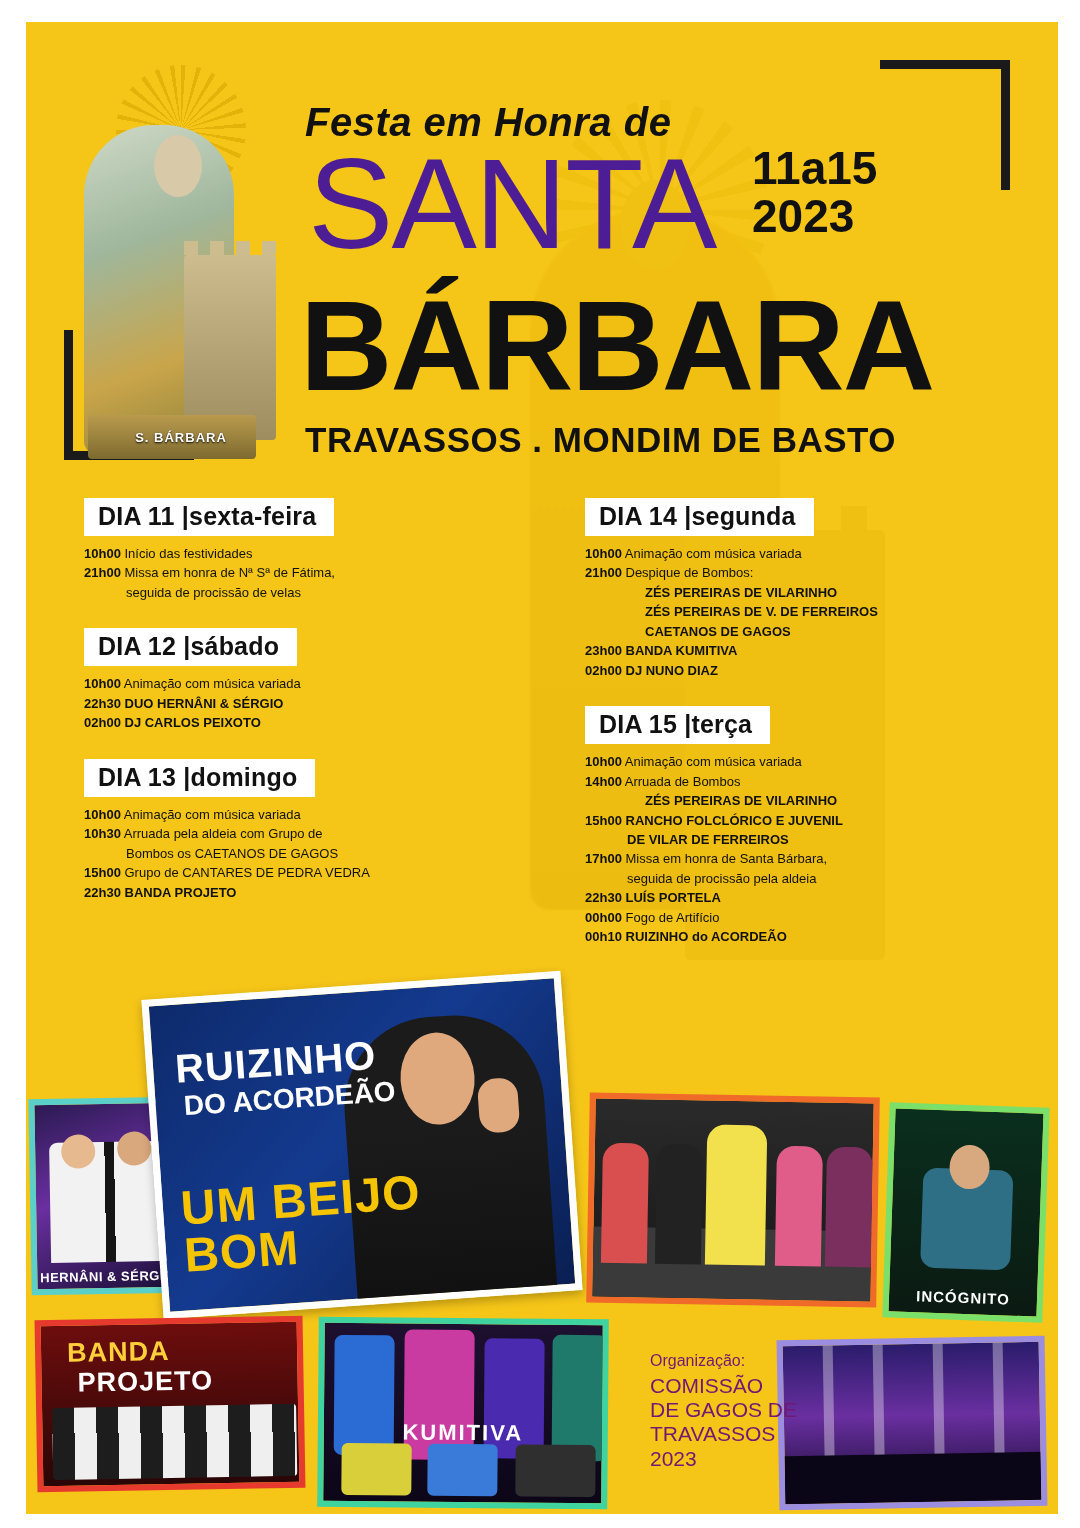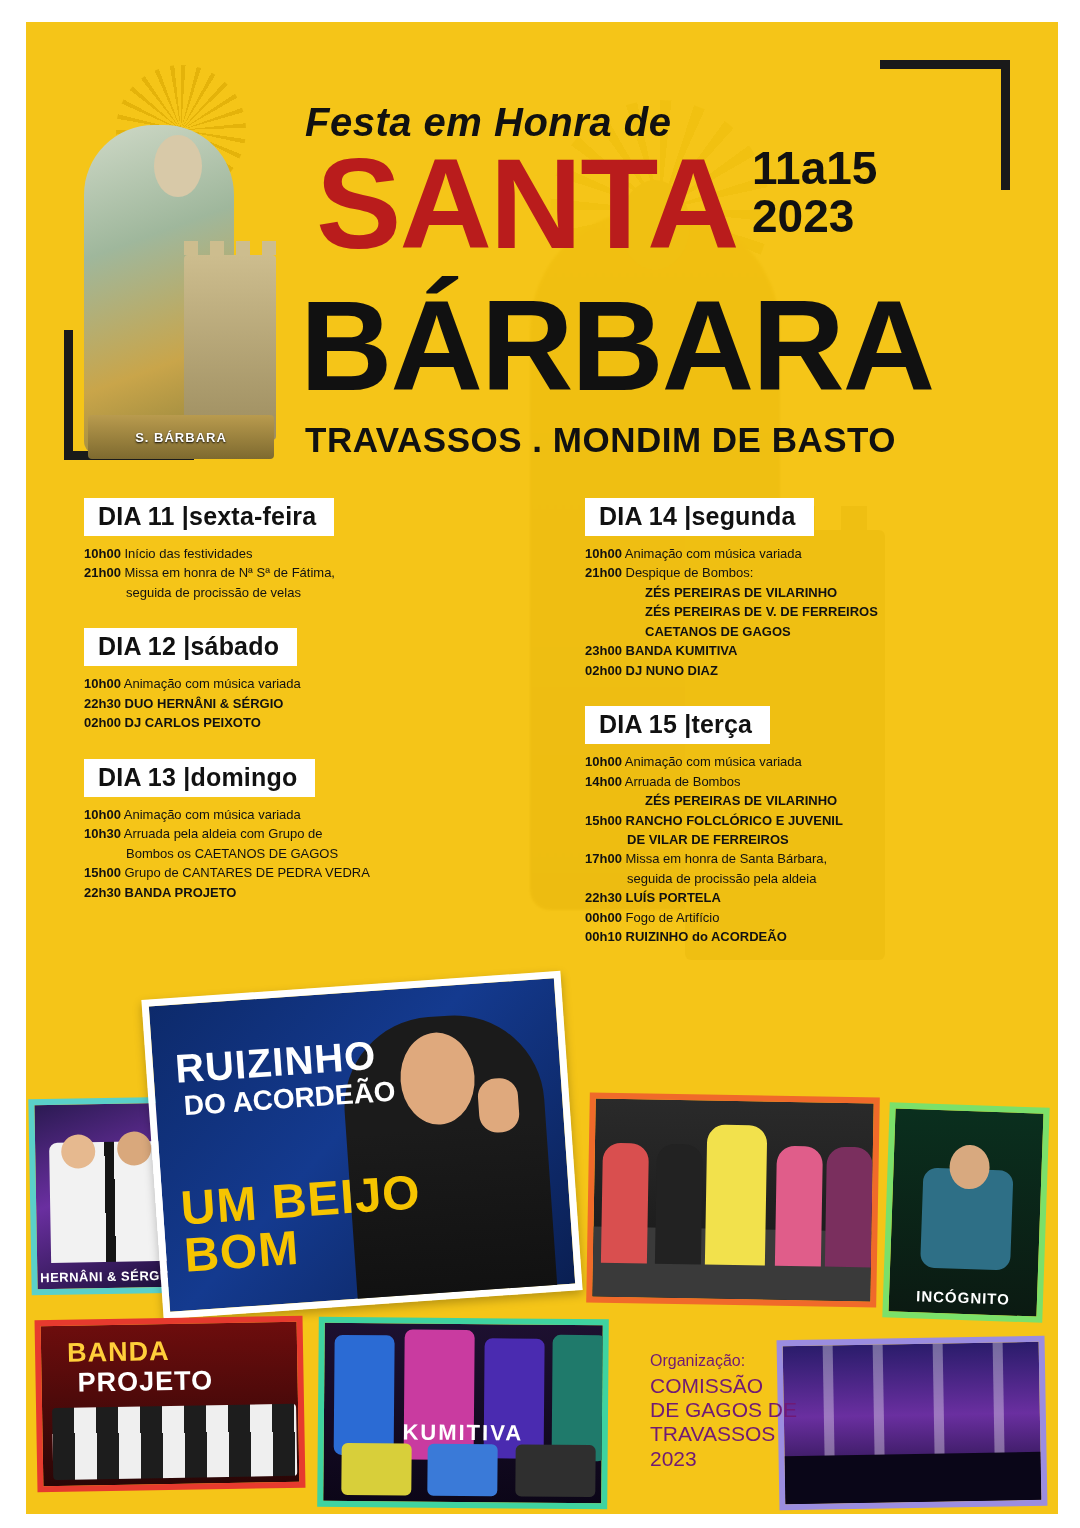--- a/index.html
+++ b/index.html
@@ -66,22 +66,22 @@
            border-bottom: 9px solid #1a1a1a; border-left: 9px solid #1a1a1a; }
 
   
   .header { position: absolute; left: 0; top: 0; width: 1080px; height: 470px; z-index: 10; }
   .festa {
     position: absolute; left: 305px; top: 100px;
     font-style: italic; font-weight: bold; font-size: 40px; color: #111;
     letter-spacing: .5px;
   }
   .santa {
-    position: absolute; left: 316px; top: 140px;
-    font-weight: bold; font-size: 128px; line-height: 1; color: #b91c1c;
+    position: absolute; left: 308px; top: 140px;
+    font-weight: normal; font-size: 128px; line-height: 1; color: #4c1d95;
     letter-spacing: -2px;
   }
   .barbara {
     position: absolute; left: 300px; top: 282px;
     font-weight: bold; font-size: 128px; line-height: 1; color: #111;
     letter-spacing: -2px;
   }
   .dates {
     position: absolute; left: 752px; top: 144px;
     font-weight: bold; font-size: 46px; line-height: 1.05; color: #111;
@@ -115,21 +115,21 @@
   .st-tower {
     position:absolute; left: 108px; top: 200px; width: 92px; height: 185px;
     background: linear-gradient(180deg,#cdbd8e,#9d8d5f);
     border-radius: 4px;
   }
   .st-tower::before{
     content:""; position:absolute; left:0; top:-14px; width:92px; height:14px;
     background: repeating-linear-gradient(90deg,#cdbd8e 0 14px, transparent 14px 26px);
   }
   .st-base {
-    position:absolute; left: 12px; bottom: 6px; width: 186px; height: 44px;
+    position:absolute; left: 12px; bottom: 6px; width: 168px; height: 44px;
     background: linear-gradient(180deg,#b99b4e,#7e6a2f);
     border-radius: 4px;
   }
   .st-caption {
     position:absolute; left: 0; bottom: 14px; width: 186px;
     text-align: center; color: #fff; font-size: 13px; font-weight: bold;
     letter-spacing: 1px; text-shadow: 0 1px 2px #000;
   }
 
   

